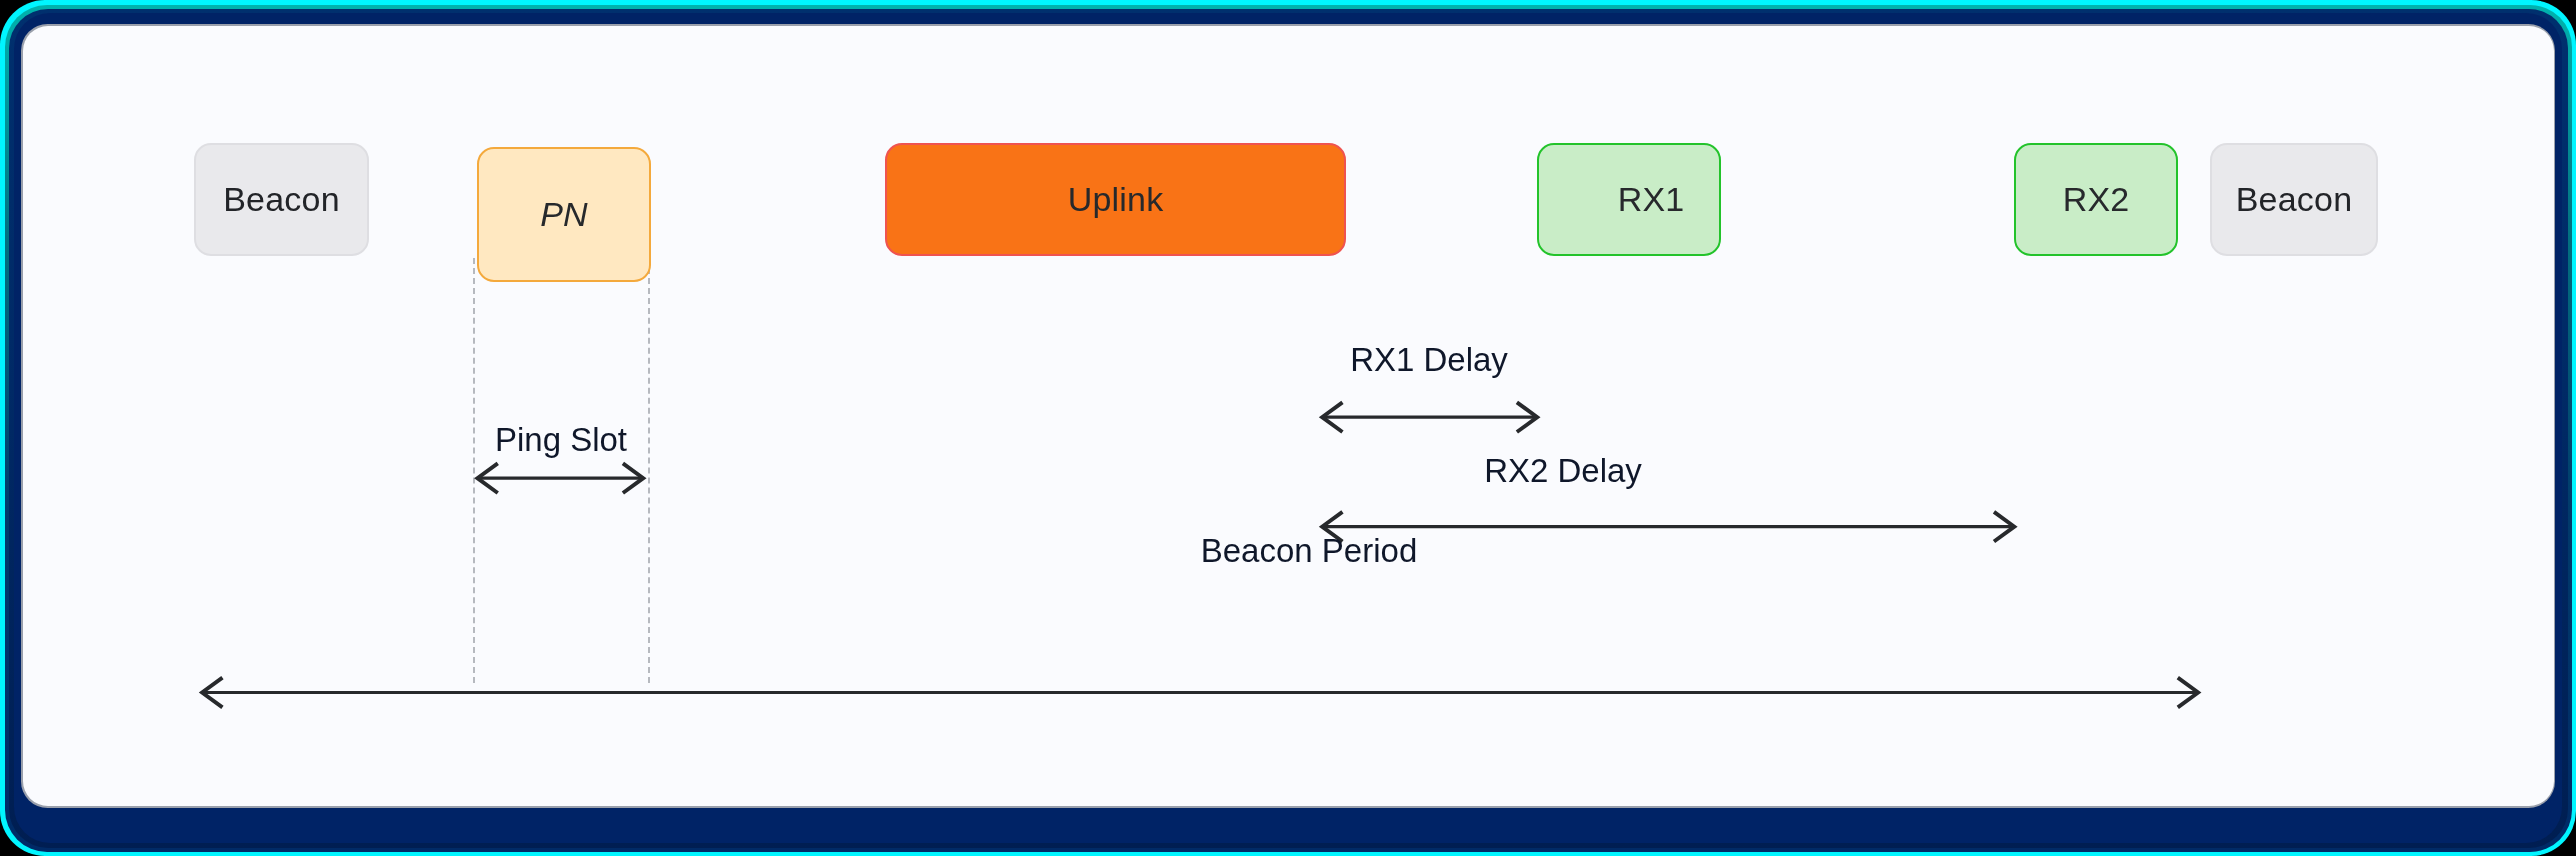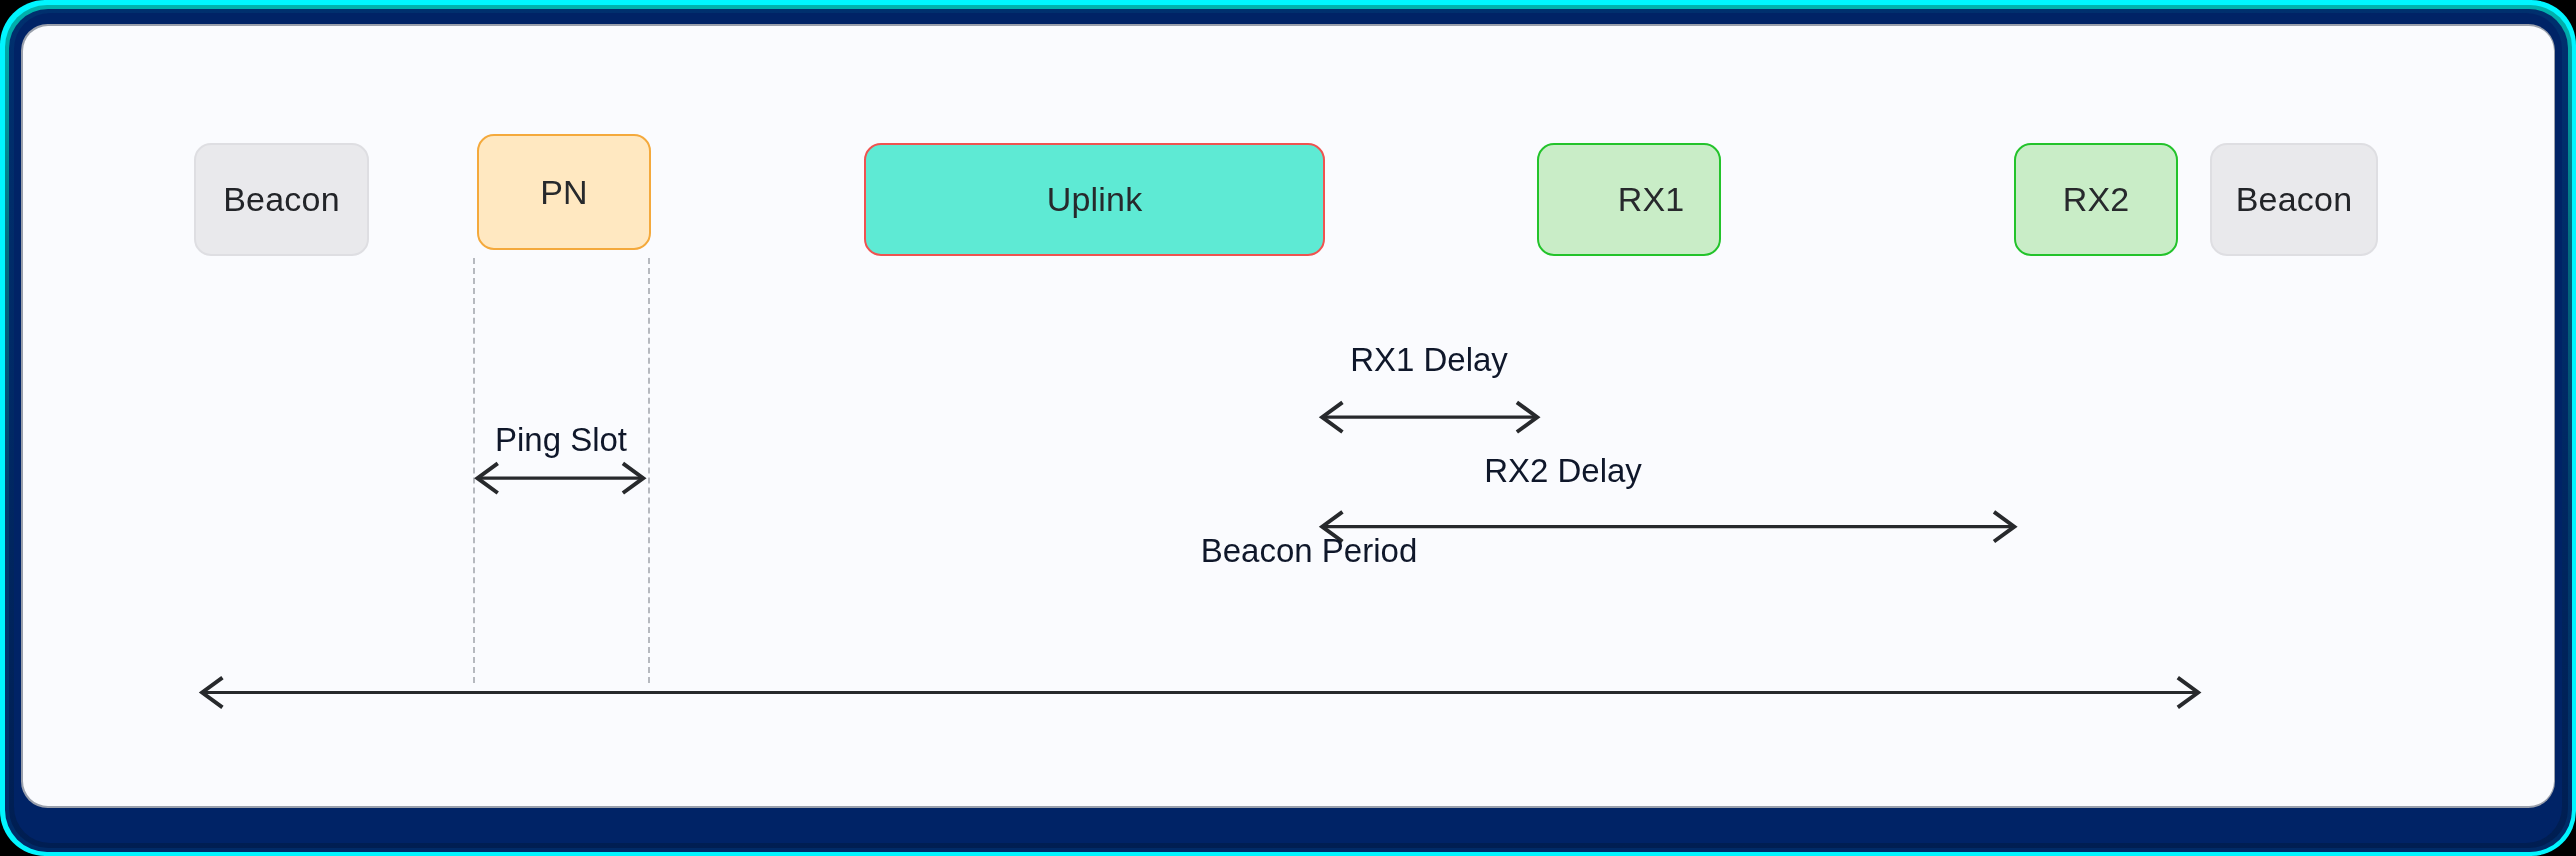--- a/index.html
+++ b/index.html
@@ -171,21 +171,21 @@
 
     <div id="measure-labels">
         <div class="measure-label" style="left: 538px; top: 395px;">Ping Slot</div>
         <div class="measure-label" style="left: 1406px; top: 315px;">RX1 Delay</div>
         <div class="measure-label" style="left: 1520px; top: 426px; margin-left: 20px;">RX2 Delay</div>
         <div class="measure-label" style="left: 1286px; top: 506px;">Beacon Period</div>
       </div>
 
     <div id="blocks">
         <div class="block beacon" style="left: 171px; top: 117px; width: 175px; height: 113px; background: rgb(233, 233, 236); border-color: rgb(222, 222, 226);">Beacon</div>
-        <div class="block pn" style="left: 454px; top: 108px; width: 174px; height: 116px; background: rgb(255, 232, 193); border-color: rgb(244, 169, 60);">PN</div>
-        <div class="block uplink" style="left: 841px; top: 117px; width: 461px; height: 113px; background: #5eead4; border-color: rgb(239, 83, 80);">Uplink</div>
+        <div class="block pn" style="left: 454px; top: 121px; width: 174px; height: 135px; background: rgb(255, 232, 193); border-color: rgb(244, 169, 60); font-style: italic;">PN</div>
+        <div class="block uplink" style="left: 862px; top: 117px; width: 461px; height: 113px; background: #f97316; border-color: rgb(239, 83, 80);">Uplink</div>
         <div class="block rx" style="left: 1514px; top: 117px; width: 184px; height: 113px; background: rgb(201, 237, 199); border-color: rgb(35, 195, 43); padding-left: 44px;">RX1</div>
         <div class="block rx" style="left: 1991px; top: 117px; width: 164px; height: 113px; background: rgb(201, 237, 199); border-color: rgb(35, 195, 43);">RX2</div>
         <div class="block beacon" style="left: 2187px; top: 117px; width: 168px; height: 113px; background: rgb(233, 233, 236); border-color: rgb(222, 222, 226);">Beacon</div>
       </div>
   </div>
 </div>
 
 
 </body></html>

